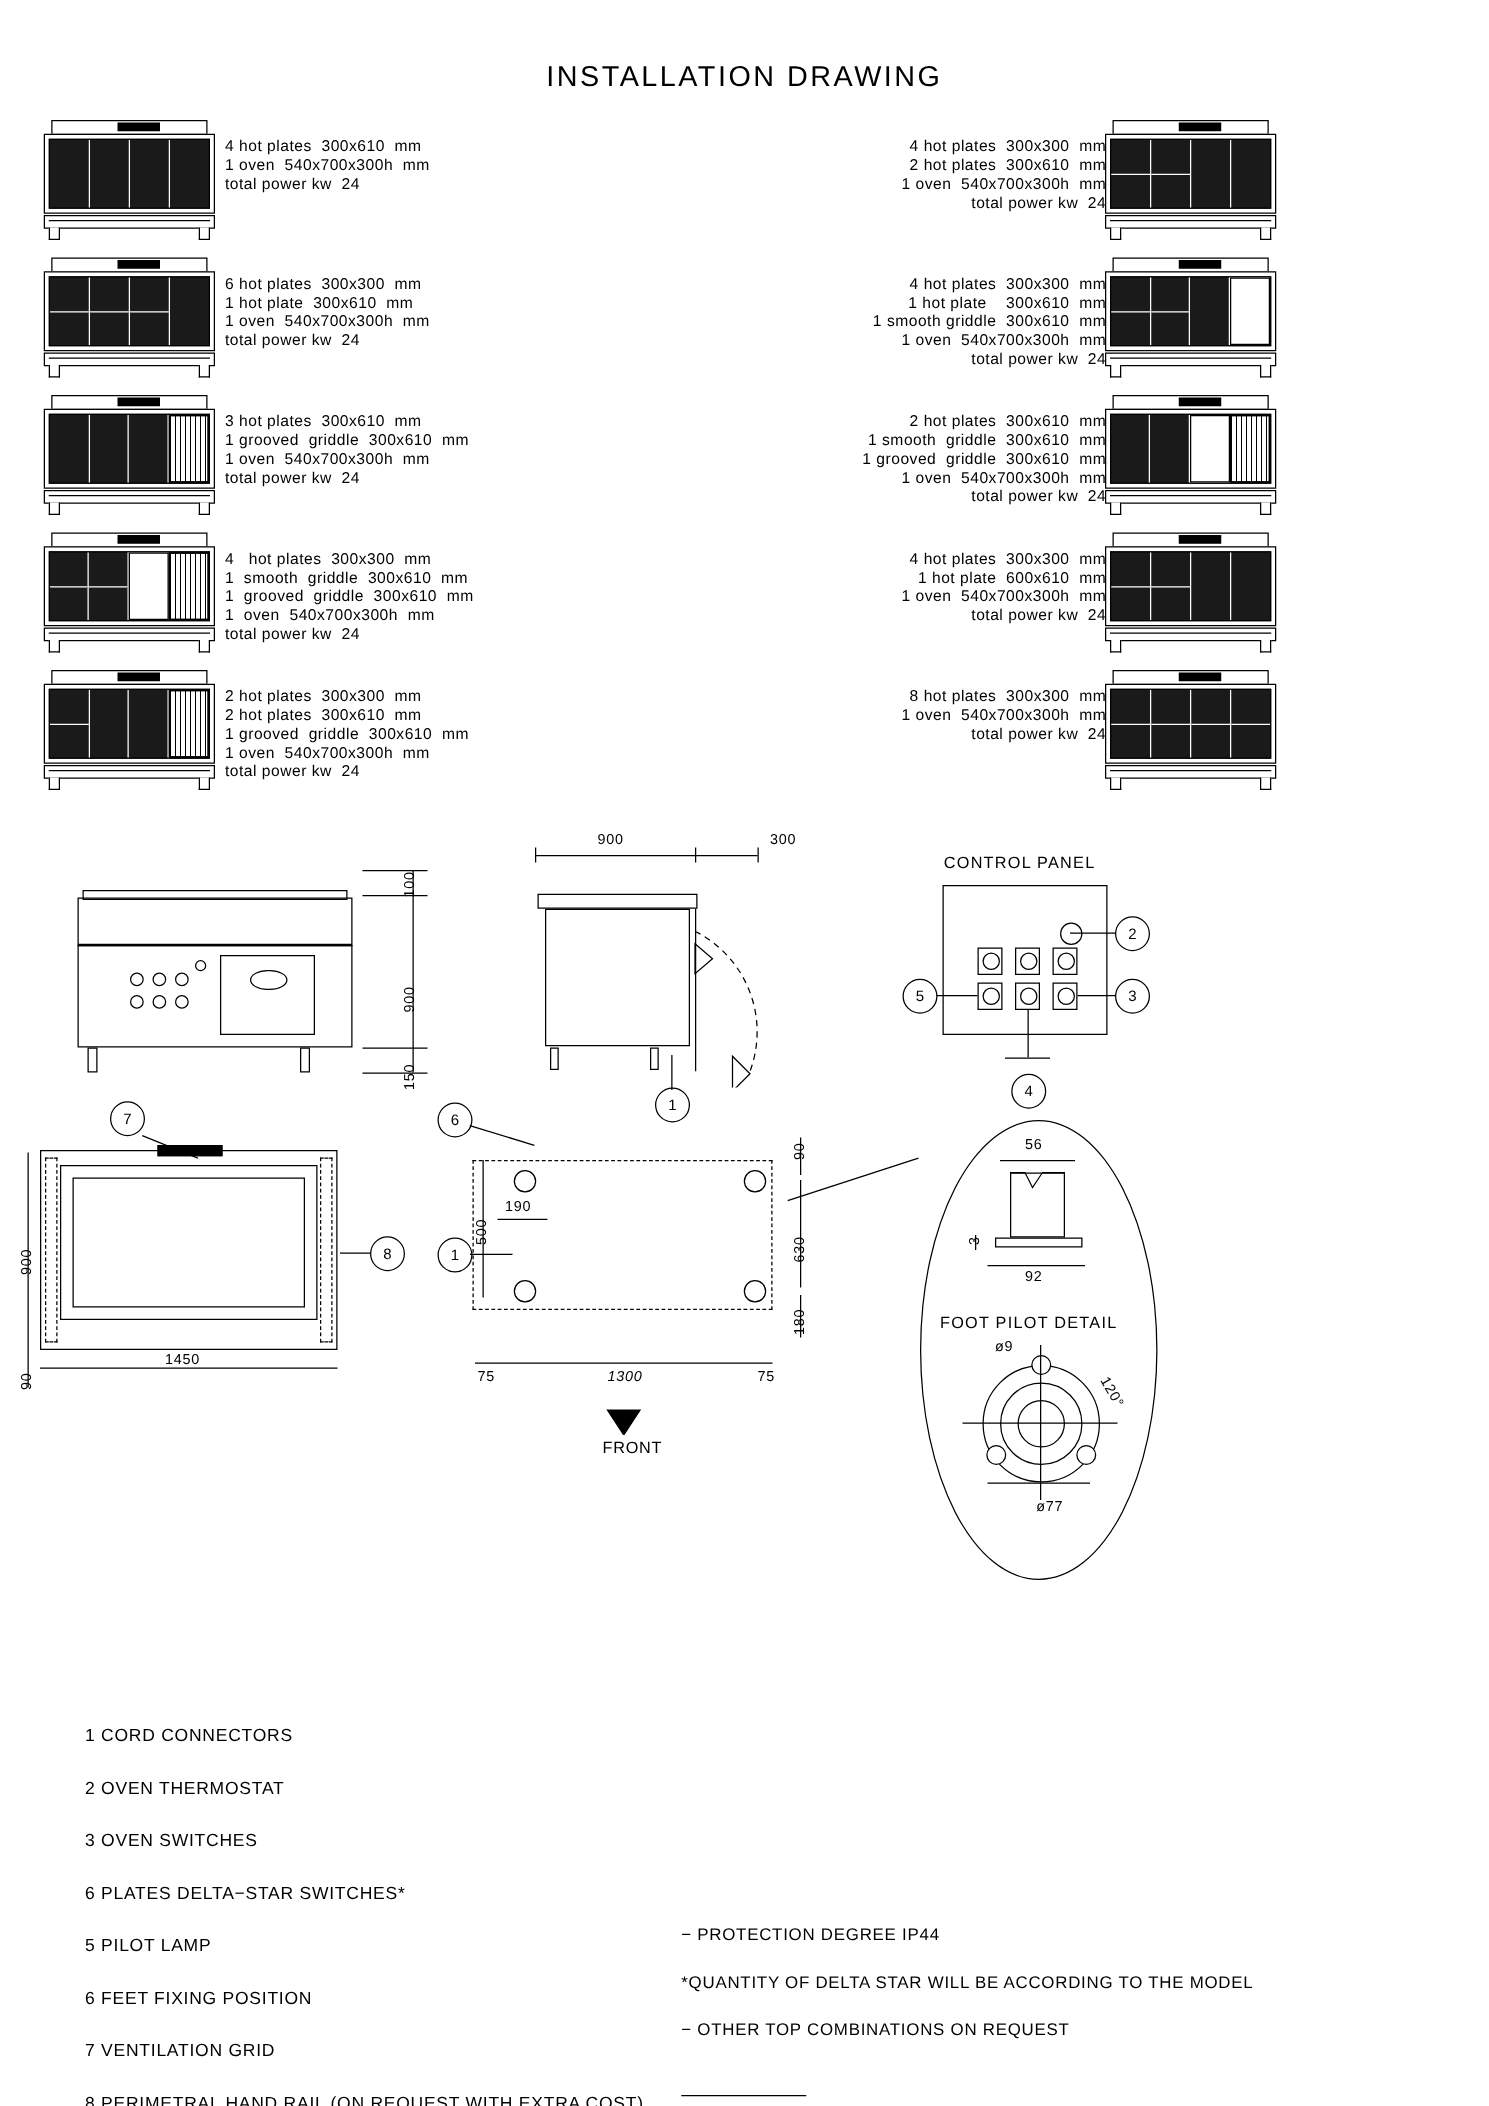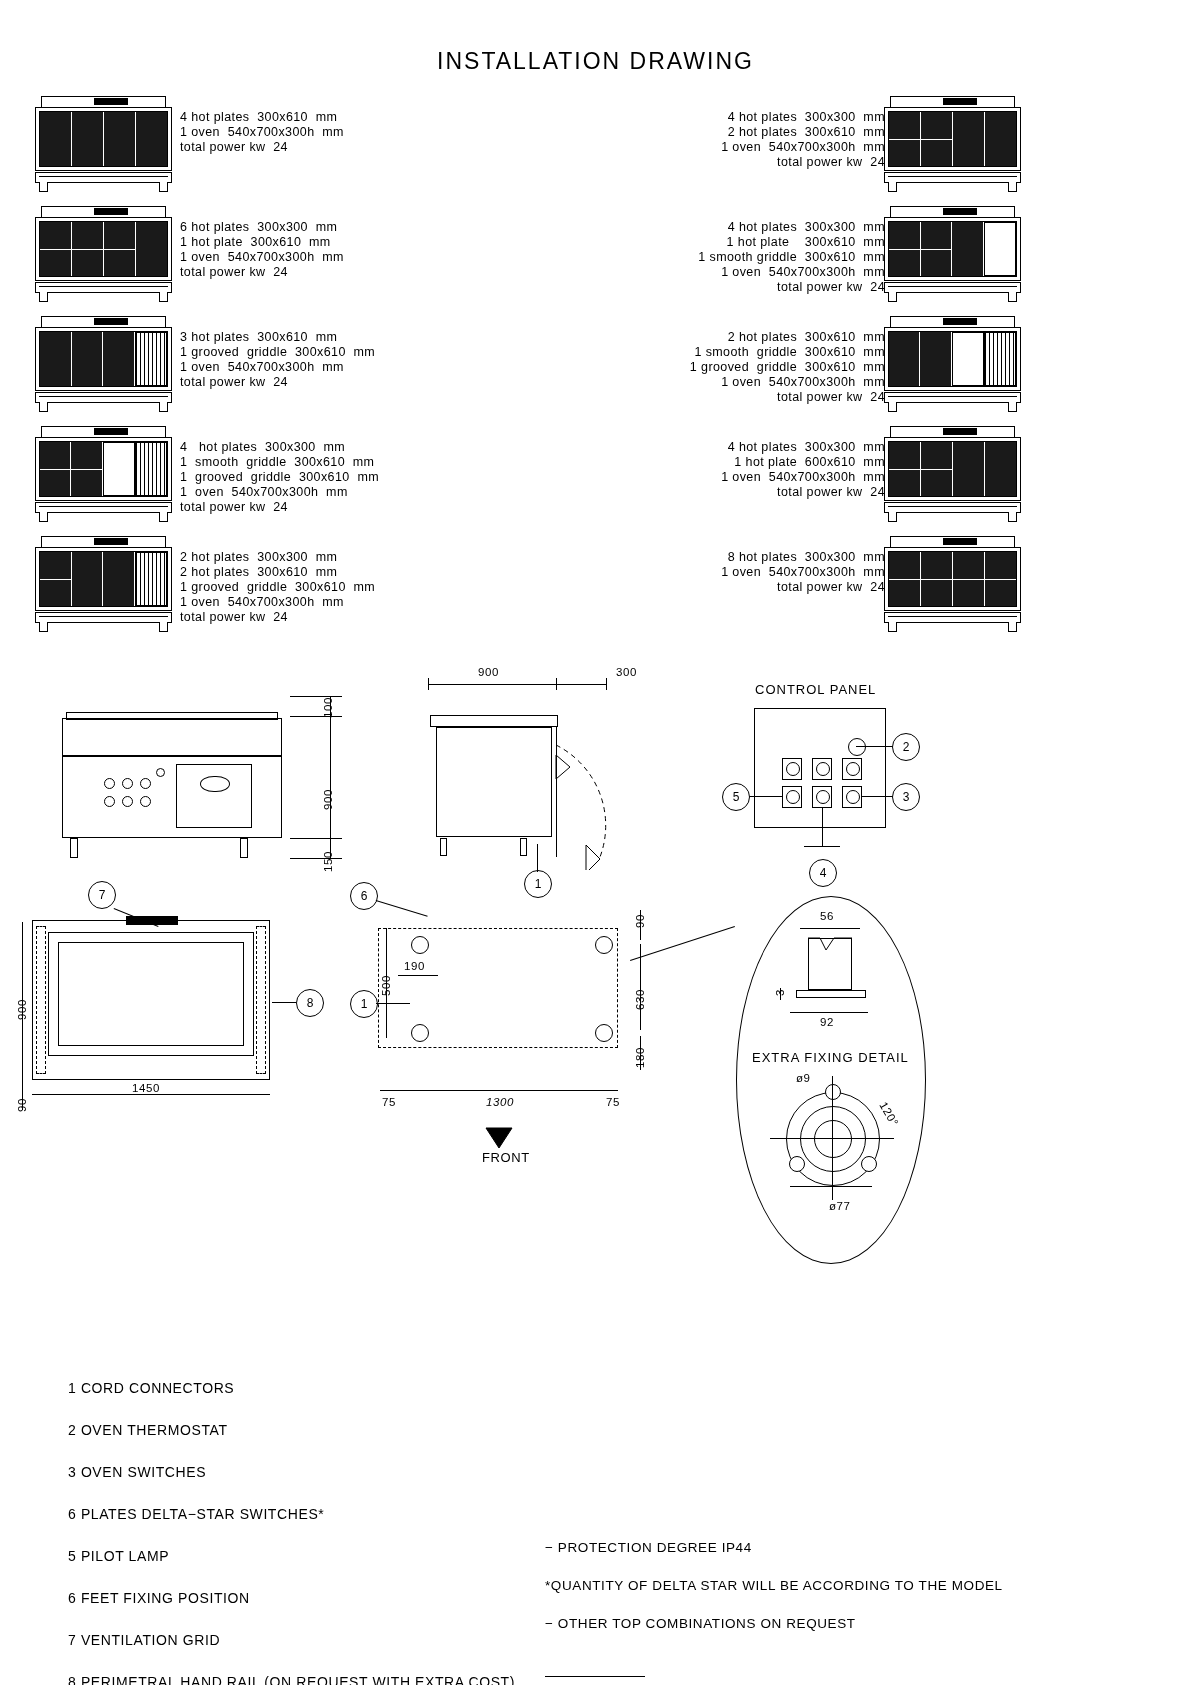--- a/index.html
+++ b/index.html
@@ -478,21 +478,21 @@
       <div class="box" style="left:808px;top:278px;width:44px;height:52px;"></div>
       <svg style="position:absolute;left:808px;top:276px;width:46px;height:18px;">
         <path d="M0 2 L12 2 L18 14 L26 2 L44 2" fill="none" stroke="#000" stroke-width="1"></path>
       </svg>
       <div class="box" style="left:796px;top:330px;width:70px;height:8px;"></div>
       <div class="ln v" style="left:780px;top:328px;height:12px;"></div>
       <div class="lbl v" style="left:774px;top:336px;">3</div>
       <div class="ln h" style="left:790px;top:352px;width:78px;"></div>
       <div class="lbl" style="left:820px;top:356px;">92</div>
 
-      <div class="lbl" style="left:752px;top:390px;font-size:13px;letter-spacing:1px;">EXTRA  FIXING  DETAIL</div>
+      <div class="lbl" style="left:752px;top:390px;font-size:13px;letter-spacing:1px;">FOOT  PILOT  DETAIL</div>
 
       <div class="circ" style="left:786px;top:432px;width:92px;height:92px;"></div>
       <div class="circ" style="left:800px;top:446px;width:64px;height:64px;"></div>
       <div class="circ" style="left:814px;top:460px;width:36px;height:36px;"></div>
       <div class="circ" style="left:825px;top:424px;width:14px;height:14px;"></div>
       <div class="circ" style="left:789px;top:496px;width:14px;height:14px;"></div>
       <div class="circ" style="left:861px;top:496px;width:14px;height:14px;"></div>
       <div class="lbl" style="left:796px;top:412px;">ø9</div>
       <div class="lbl" style="left:806px;top:540px;margin-left:23px;">ø77</div>
       <div class="lbl" style="left:876px;top:448px;transform:rotate(60deg);">120°</div>

